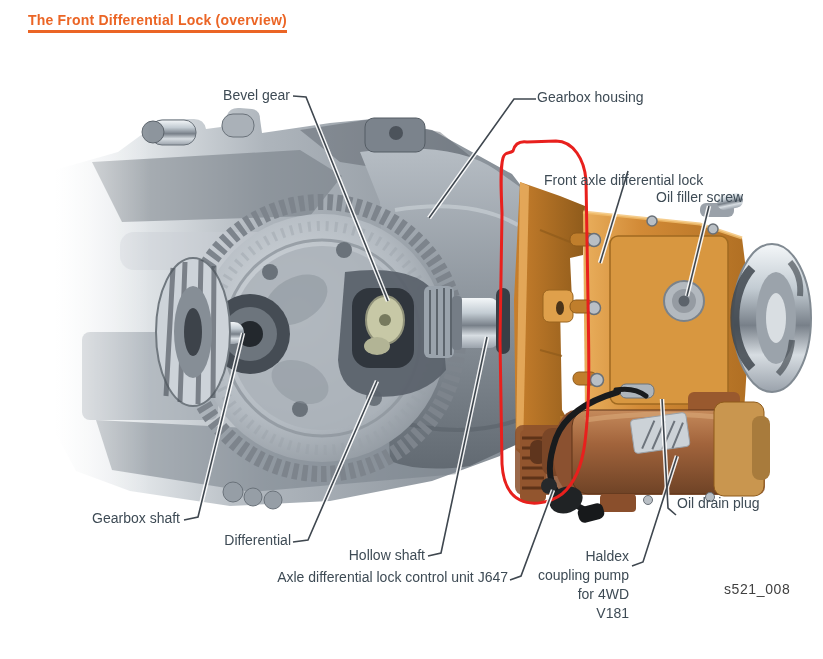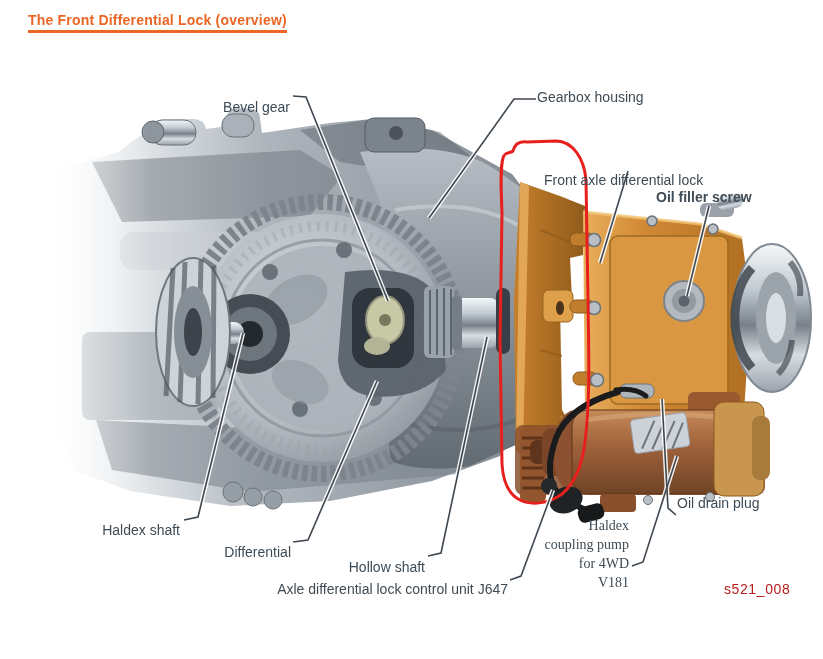--- a/index.html
+++ b/index.html
@@ -12,23 +12,23 @@
     position:absolute;left:28px;top:12px;
     font-size:14px;font-weight:bold;color:#EB6525;
     display:inline-block;border-bottom:3px solid #EB6525;padding-bottom:2px;
     letter-spacing:0.2px;white-space:nowrap;
   }
   .figure{position:absolute;left:0;top:0;width:823px;height:659px;}
   svg.art{position:absolute;left:0;top:0;}
   .lbl{
     position:absolute;font-size:14px;color:#3E4B55;white-space:nowrap;line-height:15px;text-align:right;
   }
-  .lbl.right{text-align:right;margin-top:12px;}
+  .lbl.right{text-align:right;}
   .haldex-block{position:absolute;text-align:right;font-size:14px;color:#3E4B55;line-height:19px;}
-  .ref{position:absolute;font-size:14px;color:#b91c1c;letter-spacing:0.6px;}
+  .ref{position:absolute;font-size:14px;color:#404040;letter-spacing:0.6px;}
 </style>
 </head>
 <body>
 
 <div class="page">
 
   <div class="title">The Front Differential Lock (overview)</div>
 
   <div class="figure">
 
@@ -259,27 +259,27 @@
           <path d="M510,580 L521,576 L553,490"></path>
           <path d="M632,566 L643,562 L677,456"></path>
           <path d="M676,515 L668,508 L662,399"></path>
         </g>
       </g>
     </svg>
 
     <div class="lbl right" style="right:533px;top:88px;">Bevel gear</div>
     <div class="lbl" style="left:537px;top:90px;">Gearbox housing</div>
     <div class="lbl" style="left:544px;top:153px;margin-top:20px;">Front axle differential lock</div>
-    <div class="lbl" style="left:656px;top:190px;font-weight:bold;">Oil filler screw</div>
-    <div class="lbl right" style="right:643px;top:511px;">Haldex shaft</div>
+    <div class="lbl" style="left:656px;top:190px;">Oil filler screw</div>
+    <div class="lbl right" style="right:643px;top:511px;">Gearbox shaft</div>
     <div class="lbl right" style="right:532px;top:533px;">Differential</div>
     <div class="lbl right" style="right:398px;top:548px;">Hollow shaft</div>
     <div class="lbl right" style="right:315px;top:570px;">Axle differential lock control unit J647</div>
 
-    <div class="haldex-block" style="right:194px;top:516px;font-family:Liberation Serif, serif;">
+    <div class="haldex-block" style="right:194px;top:547px;">
       <div>Haldex</div>
       <div>coupling pump</div>
       <div>for 4WD</div>
       <div>V181</div>
     </div>
 
     <div class="lbl" style="left:677px;top:496px;">Oil drain plug</div>
 
     <div class="ref" style="left:724px;top:581px;">s521_008</div>
 

